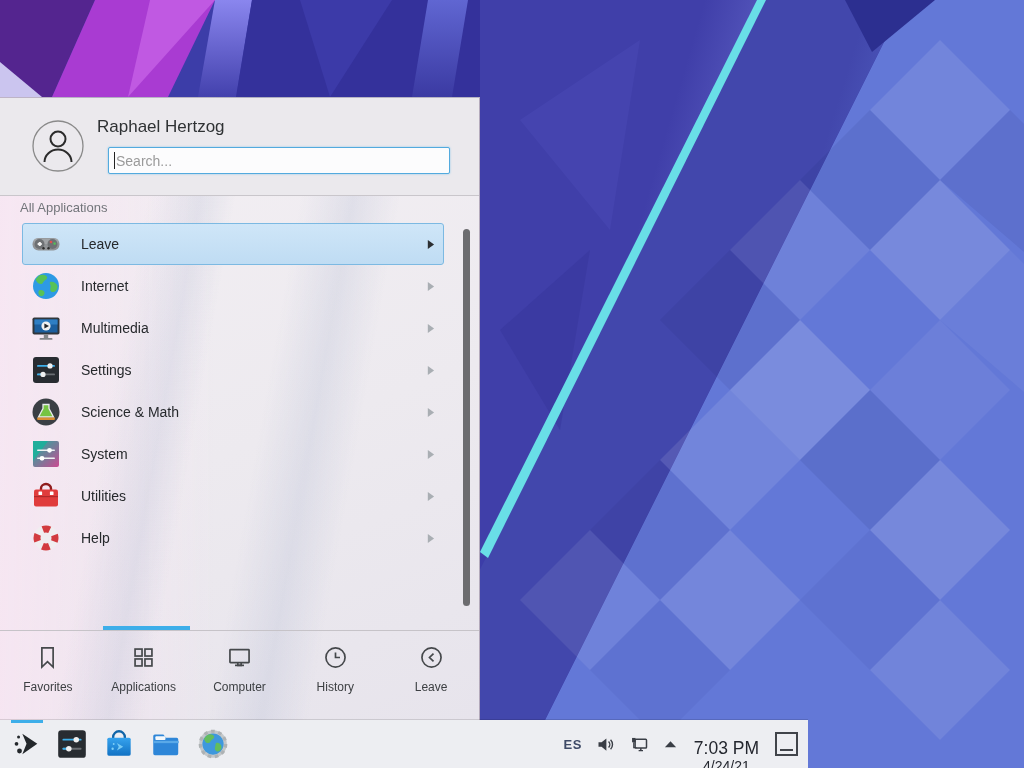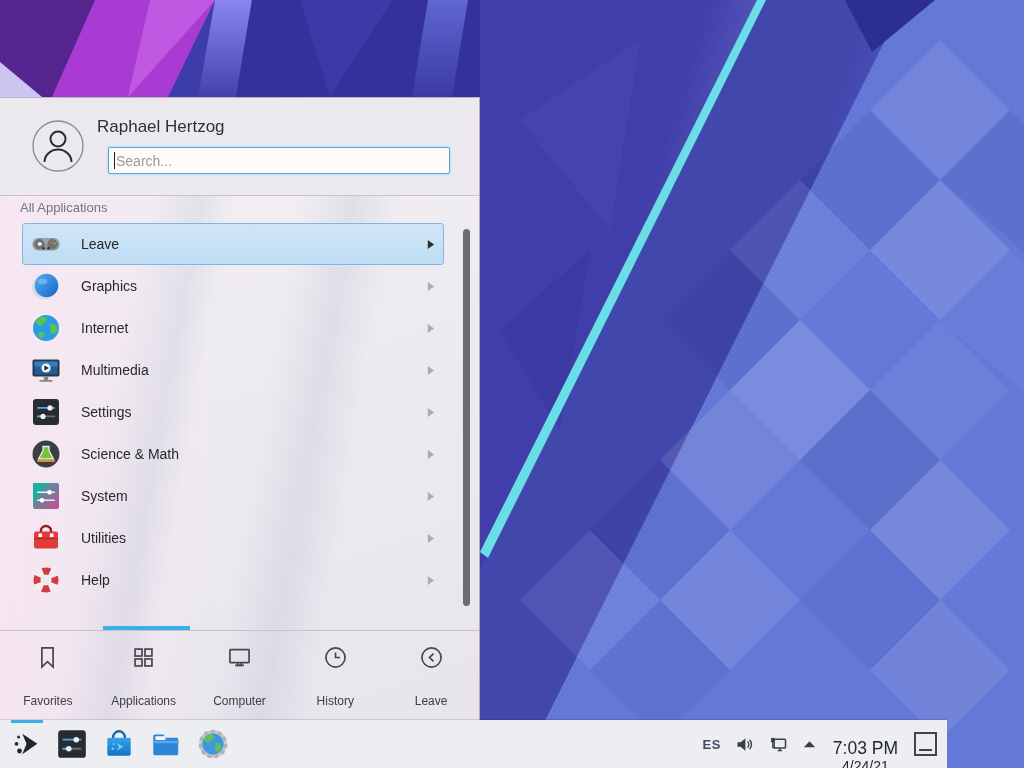--- a/index.html
+++ b/index.html
@@ -5,21 +5,21 @@
   html,body{margin:0;padding:0;}
   body{
     width:1024px;height:768px;position:relative;overflow:hidden;
     font-family:"Liberation Sans",sans-serif;
     background:#3c3da8;
   }
   .wallpaper{position:absolute;left:0;top:0;width:1024px;height:768px;display:block;}
 
   
   .taskbar{
-    position:absolute;left:0;top:720px;width:947px;height:48px;
+    position:absolute;left:0;top:720px;width:808px;height:48px;
     background:#edeef2;box-shadow:0 -1px 0 rgba(0,0,0,0.12);
     display:flex;align-items:center;padding:0 8px;box-sizing:border-box;z-index:5;
   }
   .launcher{
     width:38px;height:48px;position:relative;display:flex;align-items:center;justify-content:center;
     background:transparent;border:none;padding:0;cursor:pointer;
   }
   .launcher.active::before{
     content:'';position:absolute;top:0;left:3px;right:3px;height:3px;background:#3daee9;
   }
@@ -90,21 +90,21 @@
     position:absolute;right:9px;top:131px;width:7px;height:377px;
     background:#6c6c6f;border-radius:4px;cursor:pointer;
   }
 
   .ko-footer{
     position:absolute;left:0;right:0;bottom:0;height:89px;
     border-top:1px solid #c6c3c8;display:flex;
   }
   .tab-indicator{position:absolute;left:103px;top:-5px;width:87px;height:4px;background:#3daee9;}
   .ko-tab{
-    flex:1;display:flex;flex-direction:column;align-items:center;padding-top:13px;gap:23px;
+    flex:1;display:flex;flex-direction:column;align-items:center;padding-top:13px;gap:9px;
     background:transparent;border:none;cursor:pointer;
   }
   .tab-icon{width:27px;height:27px;color:#45484b;}
   .tab-icon svg{width:100%;height:100%;display:block;stroke:currentColor;fill:none;stroke-width:1.5;}
   .tab-label{font-size:12px;color:#3d4043;}
 </style>
 </head>
 <body>
 
 <svg class="wallpaper" viewBox="0 0 1024 768" preserveAspectRatio="none">
@@ -278,41 +278,20 @@
         <span class="cat-label">Leave</span>
         <span class="cat-chevron">
           <svg viewBox="0 0 10 12">
             <path d="M2 1 L9 6 L2 11 Z"></path>
           </svg>
         </span>
       </div>
       <div class="cat-row">
         <span class="cat-icon">
           <svg viewBox="0 0 32 32">
-            <defs>
-              <linearGradient id="gGraph" x1="0" y1="0" x2="1" y2="1">
-                <stop offset="0" stop-color="#54b0f2"></stop>
-                <stop offset="1" stop-color="#1565c8"></stop>
-              </linearGradient>
-            </defs>
-            <circle cx="14.5" cy="17" r="12.5" fill="#d8dcdf"></circle>
-            <circle cx="16.5" cy="15.5" r="11.8" fill="url(#gGraph)"></circle>
-            <ellipse cx="12.5" cy="11.5" rx="4.5" ry="3" fill="#8ecdf8" opacity="0.55"></ellipse>
-          </svg>
-        </span>
-        <span class="cat-label">Graphics</span>
-        <span class="cat-chevron">
-          <svg viewBox="0 0 10 12">
-            <path d="M2 1 L9 6 L2 11 Z"></path>
-          </svg>
-        </span>
-      </div>
-      <div class="cat-row">
-        <span class="cat-icon">
-          <svg viewBox="0 0 32 32">
             <circle cx="16" cy="16" r="13" fill="#2d9ae4"></circle>
             <path d="M9 5.5 C12 4 16 4.5 17 7 C18 9.5 14 10 13 12.5 C12 15 8.5 14 7 12 L5.5 9.5 Z" fill="#57c256"></path>
             <path d="M20 12 C23 11 26.5 13 27.5 16 C28 18.5 26 21.5 23.5 22 C21 22.5 19.5 20 20.5 17.5 C21.3 15.6 19 13.5 20 12 Z" fill="#57c256"></path>
             <path d="M10 20 C12.5 19.5 15 21 14.5 23.5 C14 26 11 27 9.5 25.5 C8 24 8 20.5 10 20 Z" fill="#57c256"></path>
           </svg>
         </span>
         <span class="cat-label">Internet</span>
         <span class="cat-chevron">
           <svg viewBox="0 0 10 12">
             <path d="M2 1 L9 6 L2 11 Z"></path>

